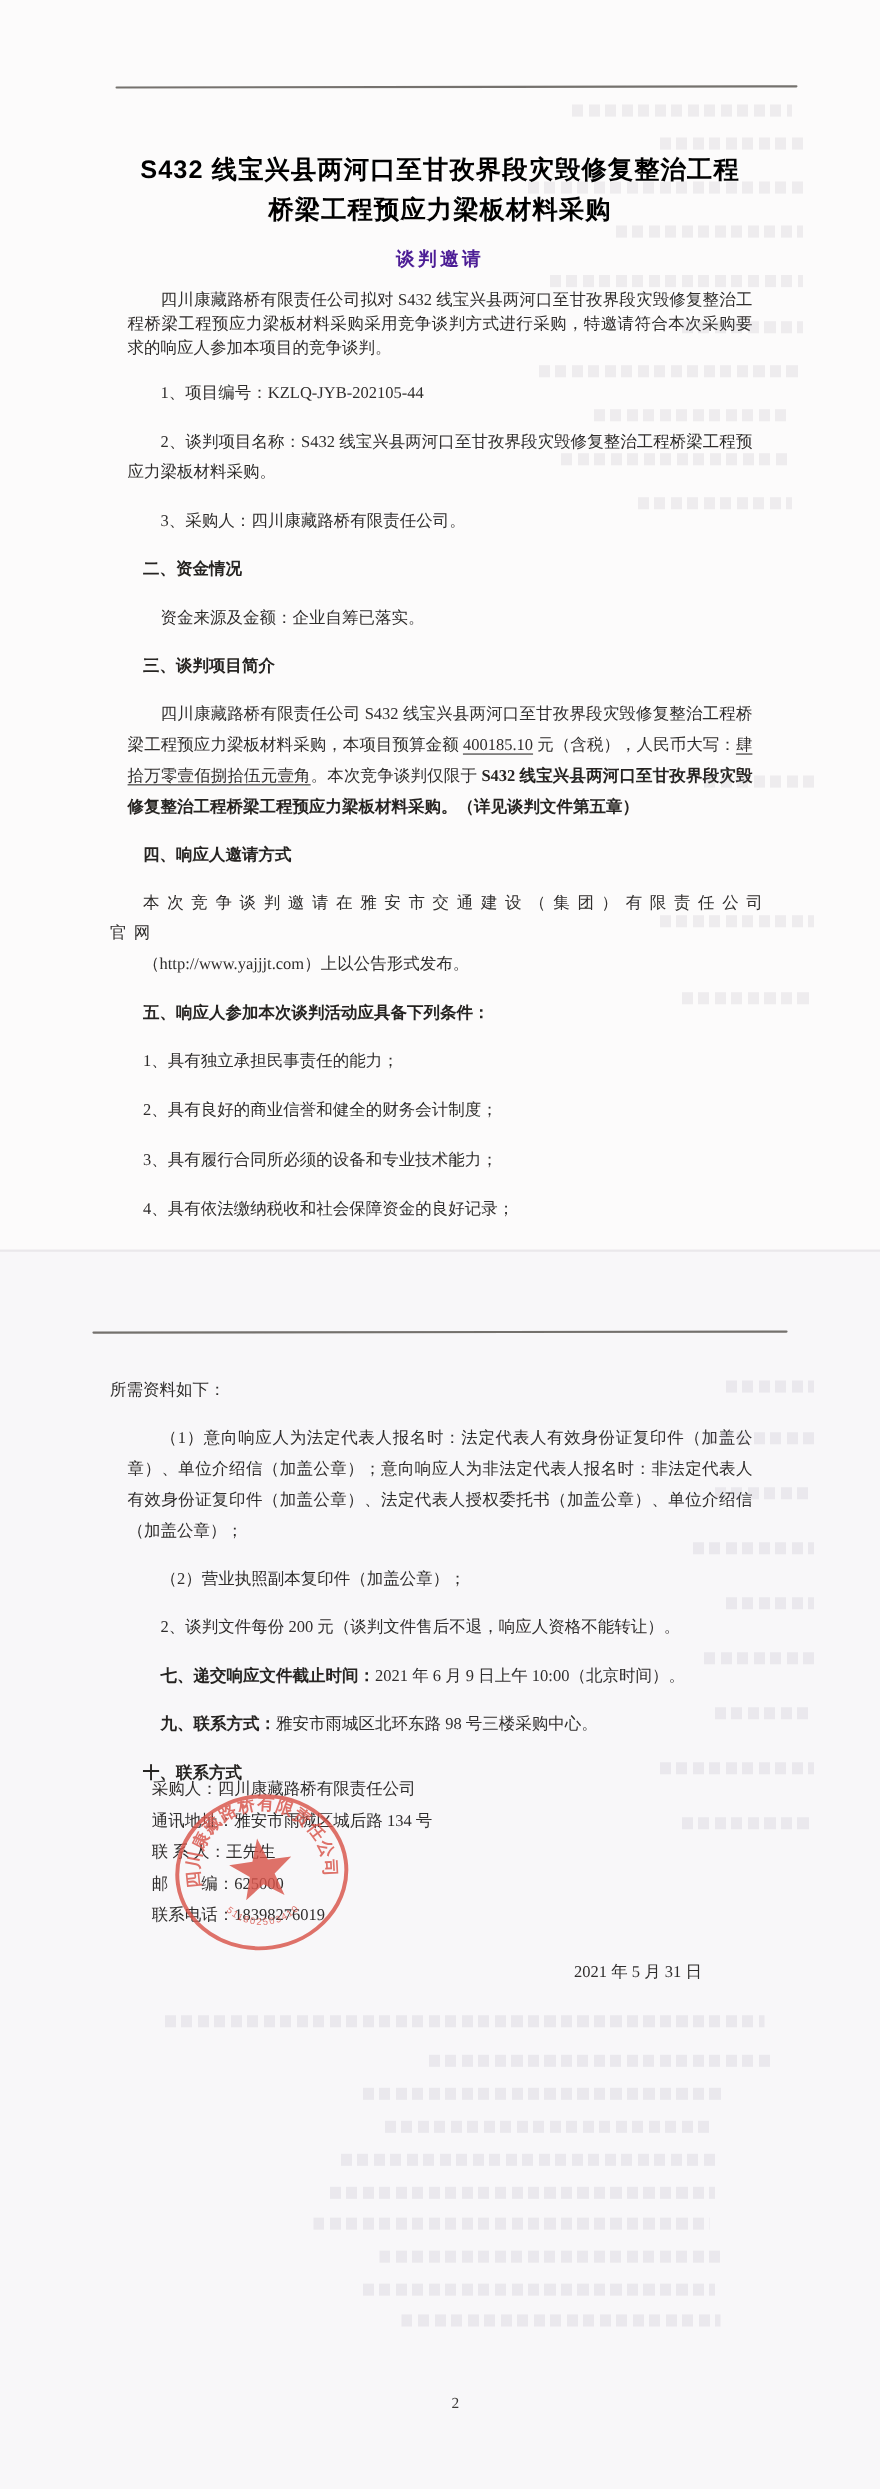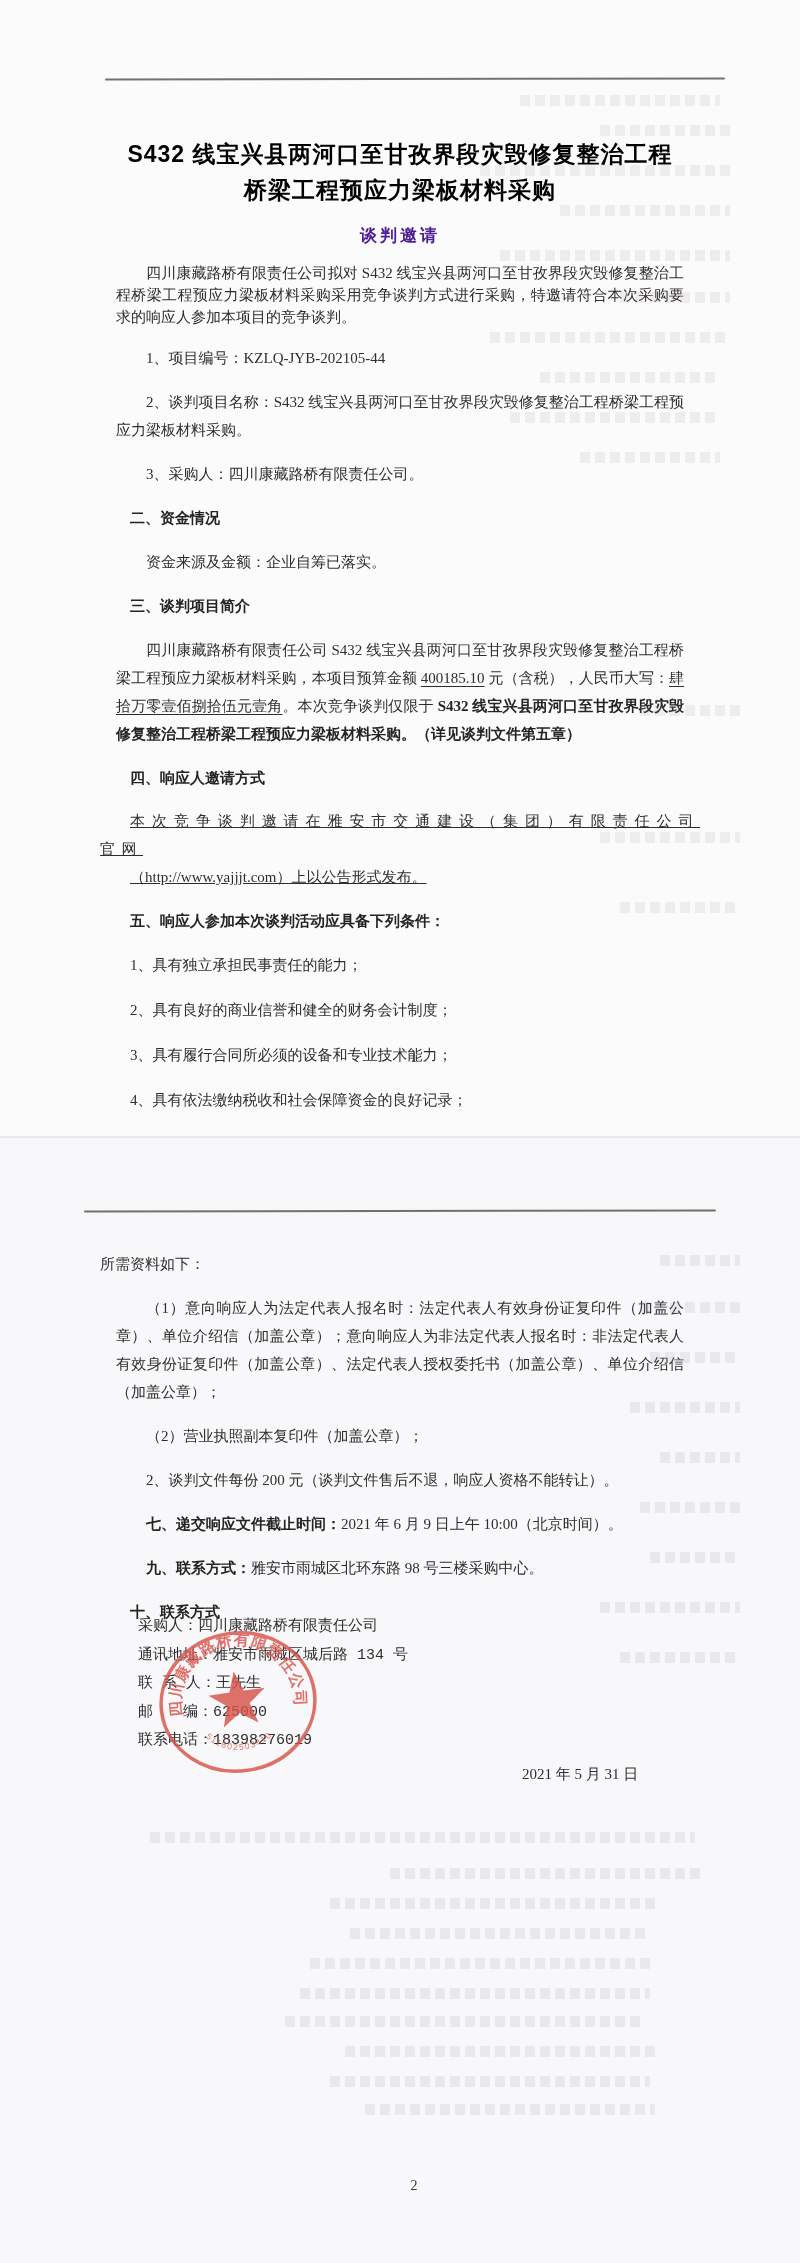--- a/index.html
+++ b/index.html
@@ -26,21 +26,21 @@
   .tight{line-height:22px;margin-top:12px;}
   .heading{font-weight:bold;text-indent:2em;color:#262422;}
   .m4{margin-top:4px;}
   .list-item{text-indent:2em;line-height:30px;}
   .spread{letter-spacing:6.5px;display:block;text-indent:2em;}
   .uline{text-decoration:underline;text-underline-offset:3px;}
   .red{color:#cc4a3e;}
   .bold{font-weight:bold;color:#262422;}
   .pagenum{position:absolute;font-size:14px;color:#3a3836;width:40px;text-align:center;}
   .contact-block{position:absolute;left:138px;top:1611px;width:420px;
-    font-size:15px;line-height:28.5px;text-align:left;font-family:Liberation Mono, monospace;}
+    font-size:15px;line-height:28.5px;text-align:left;}
   .date-line{position:absolute;left:460px;top:1763px;width:240px;font-size:15px;
     text-align:center;}
   .ghost{position:absolute;height:11px;opacity:.12;filter:blur(.7px);
     background:repeating-linear-gradient(90deg,#8d8699 0 10px,transparent 10px 15px);}
   #seal{position:absolute;left:156px;top:1626px;}
 </style>
 </head>
 <body>
 
 <div id="canvas">
@@ -62,21 +62,21 @@
       <p class="para">2、谈判项目名称：S432 线宝兴县两河口至甘孜界段灾毁修复整治工程桥梁工程预应力梁板材料采购。</p>
       <p class="para">3、采购人：四川康藏路桥有限责任公司。</p>
 
       <p class="heading">二、资金情况</p>
       <p class="para">资金来源及金额：企业自筹已落实。</p>
 
       <p class="heading">三、谈判项目简介</p>
       <p class="para"><span>四川康藏路桥有限责任公司 S432 线宝兴县两河口至甘孜界段灾毁修复整治工程桥梁工程预应力梁板材料采购，本项目预算金额 </span><span class="uline">400185.10</span><span> 元（含税），人民币大写：</span><span class="uline">肆拾万零壹佰捌拾伍元壹角</span><span>。本次竞争谈判仅限于 </span><span class="bold">S432 线宝兴县两河口至甘孜界段灾毁修复整治工程桥梁工程预应力梁板材料采购。（详见谈判文件第五章）</span></p>
 
       <p class="heading">四、响应人邀请方式</p>
-      <p class="para" style="margin:0;text-decoration:underline;">
+      <p class="para" style="margin:0;">
           <span class="spread">本次竞争谈判邀请在雅安市交通建设（集团）有限责任公司官网</span>
           <span style="display:block;line-height:29px;">（http://www.yajjjt.com）上以公告形式发布。</span>
         </p>
 
       <p class="heading">五、响应人参加本次谈判活动应具备下列条件：</p>
       <div>
         <p class="list-item">1、具有独立承担民事责任的能力；</p>
         <p class="list-item">2、具有良好的商业信誉和健全的财务会计制度；</p>
         <p class="list-item">3、具有履行合同所必须的设备和专业技术能力；</p>
         <p class="list-item">4、具有依法缴纳税收和社会保障资金的良好记录；</p>
@@ -109,21 +109,21 @@
     </div>
 
     <div class="contact-block" style="position:absolute;left:138px;top:475px;">
       <div>采购人：四川康藏路桥有限责任公司</div>
       <div>通讯地址：雅安市雨城区城后路 134 号</div>
       <div>联 系 人：王先生</div>
       <div>邮　　编：625000</div>
       <div>联系电话：18398276019</div>
     </div>
 
-    <div class="date-line" style="position:absolute;left:460px;top:627px;">2021 年 5 月 31 日</div>
+    <div class="date-line" style="position:absolute;left:460px;top:645px;">2021 年 5 月 31 日</div>
 
     <svg id="seal" width="164" height="150" viewBox="0 0 164 150" style="position:absolute;left:156px;top:490px;">
       <g transform="rotate(-8 82 74)" opacity="0.82">
         <ellipse cx="82" cy="74" rx="77" ry="69" fill="none" stroke="#d8544a" stroke-width="3.6"></ellipse>
         <polygon points="82,43 89.1,63.3 110.5,63.7 93.4,76.7 99.6,97.3 82,85 64.4,97.3 70.6,76.7 53.5,63.7 74.9,63.3" fill="#d8544a"></polygon>
         <defs>
           <path id="sealArcTop" d="M 25.9 83.9 A 57 57 0 1 1 138.1 83.9" fill="none"></path>
           <path id="sealArcBottom" d="M 42.7 101.5 A 48 48 0 0 0 121.3 101.5" fill="none"></path>
         </defs>
         <text font-size="15.5" fill="#d8544a" font-weight="bold" font-family="Liberation Serif, DejaVu Serif, serif" letter-spacing="1">

